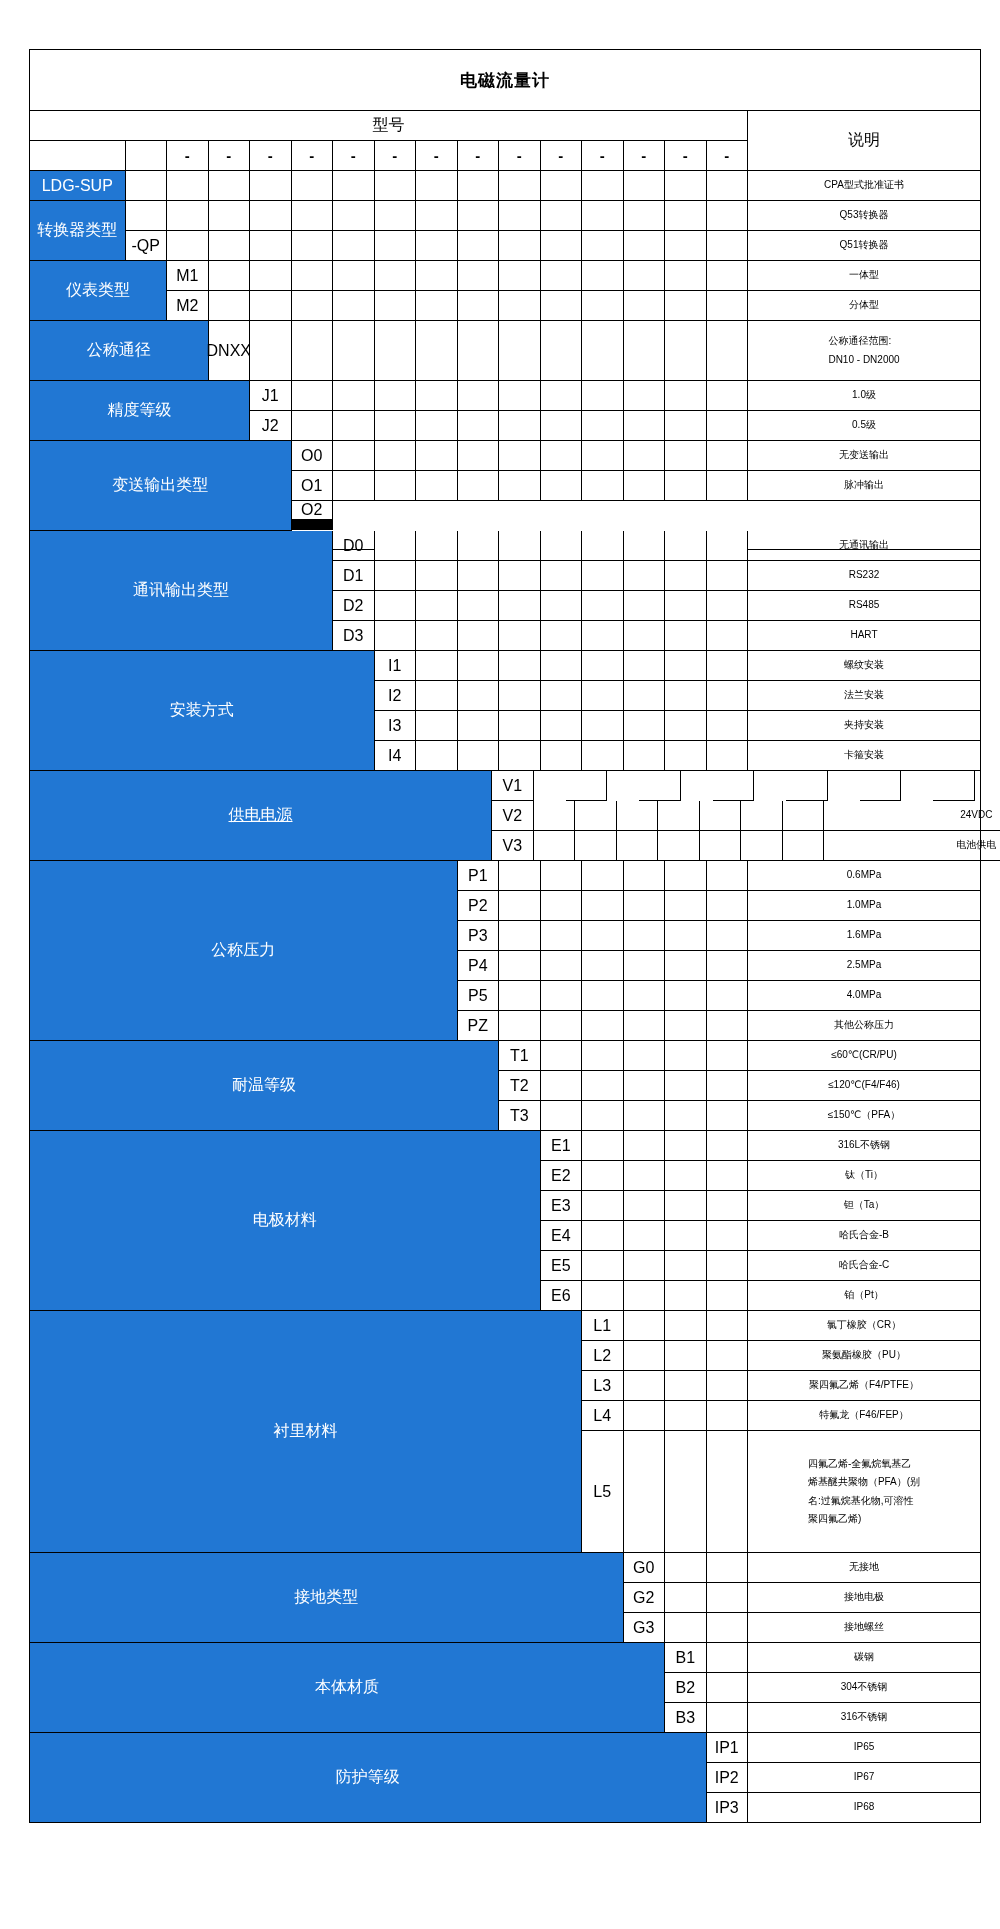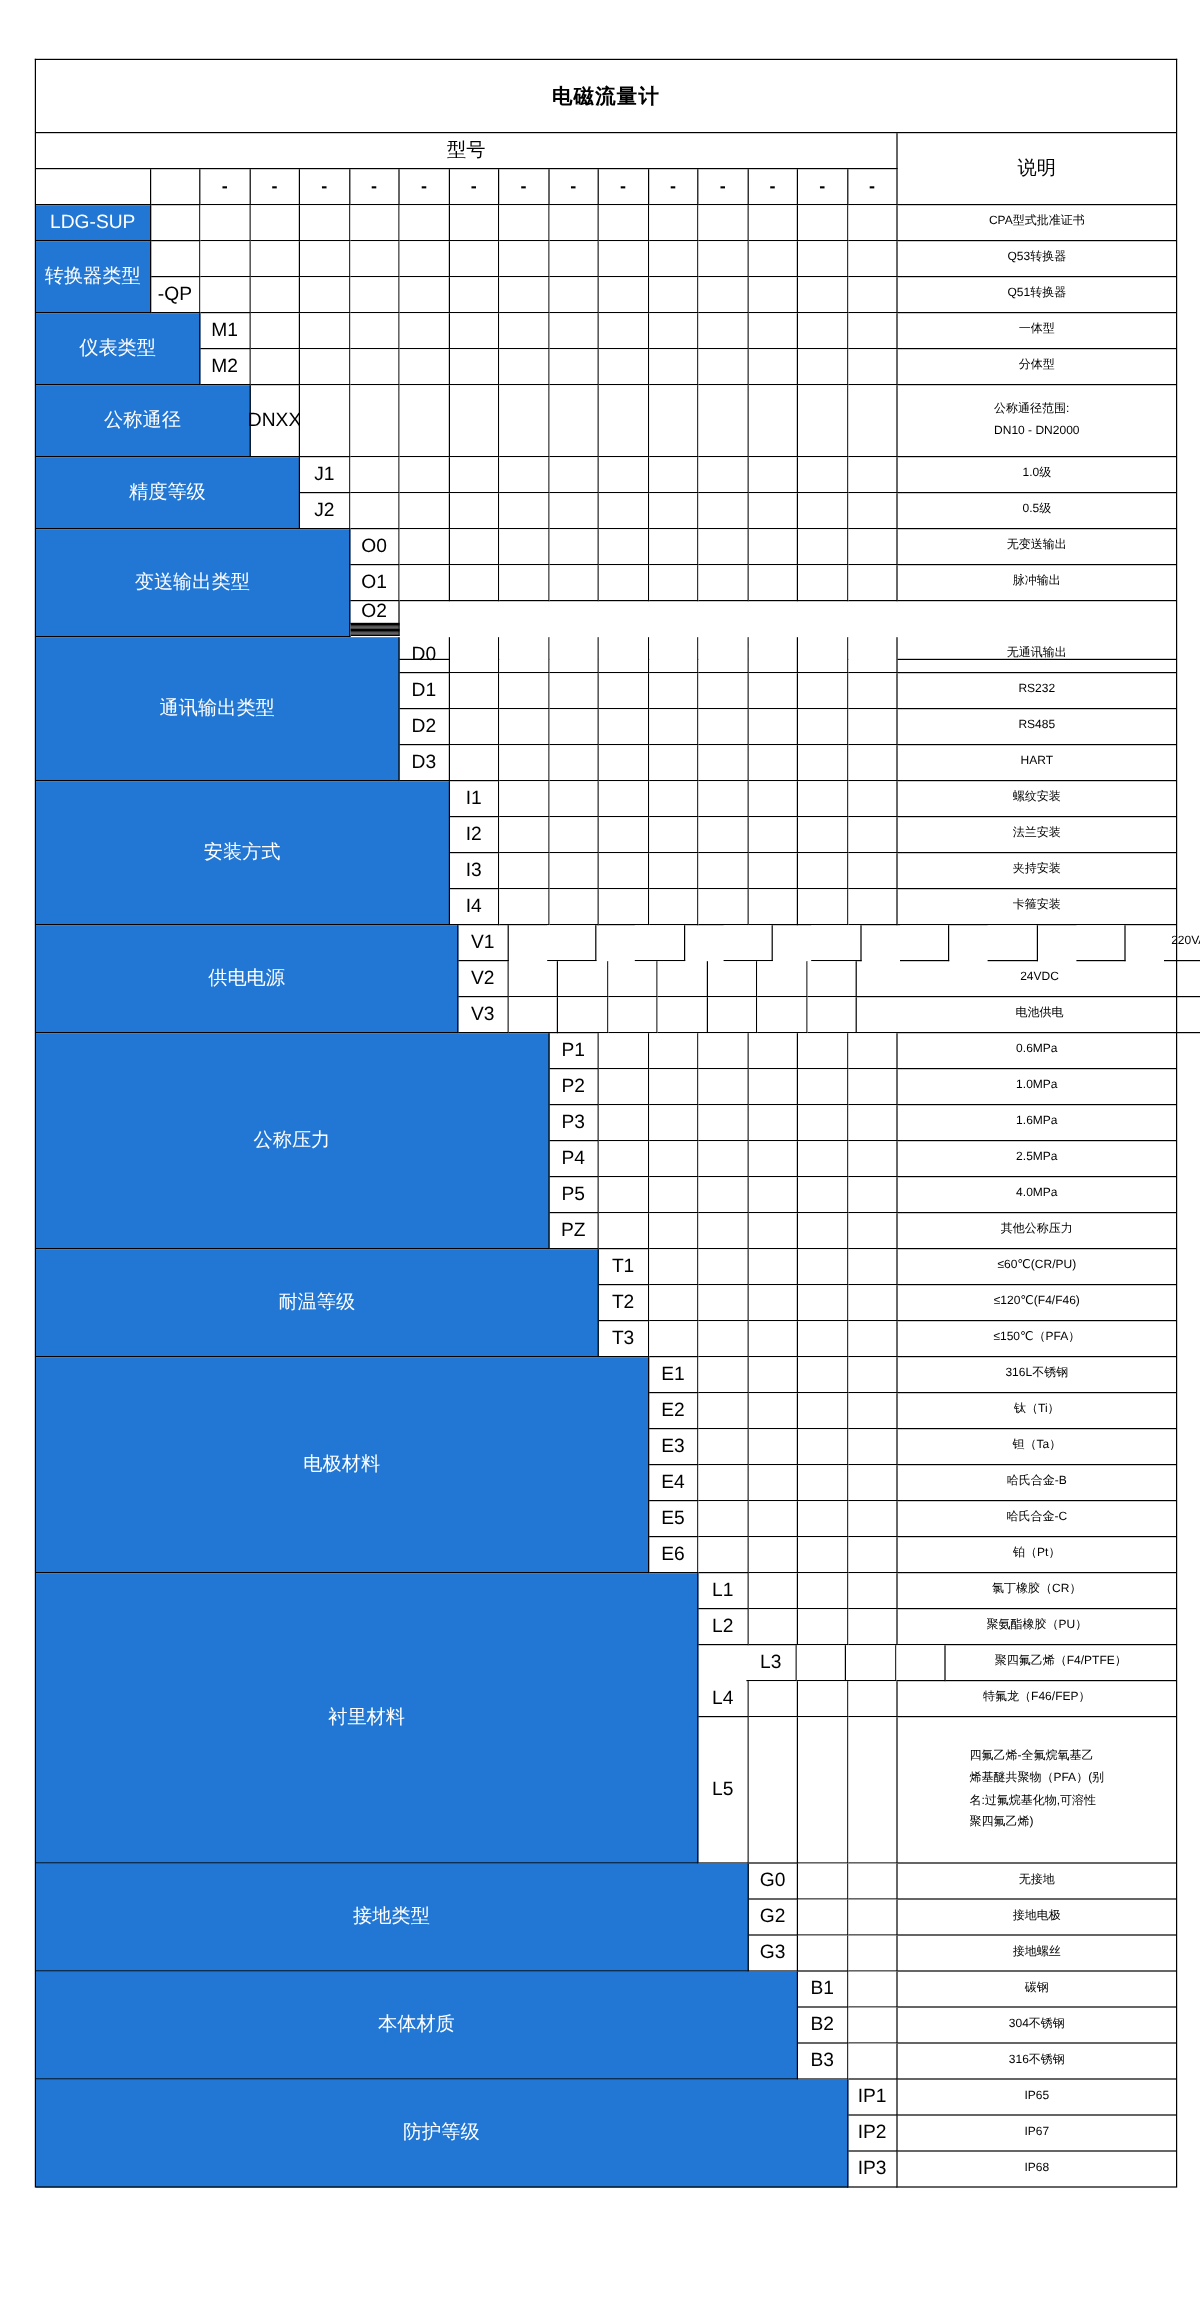--- a/index.html
+++ b/index.html
@@ -403,21 +403,21 @@
             <div class="ecell"></div>
             <div class="ecell"></div>
             <div class="ecell"></div>
             <div class="ecell"></div>
             <div class="ecell"></div>
             <div class="dcell">卡箍安装</div>
           </div>
         </div>
       </div>
       <div class="group">
-        <div class="glabel" style="width: 352px;">供电电源</div>
+        <div class="glabel" style="width: 462px; text-decoration: underline;">供电电源</div>
         <div class="grows">
           <div class="row" style="height: 30px; gap: 32px;">
             <div class="ccell">V1</div>
             <div class="ecell"></div>
             <div class="ecell"></div>
             <div class="ecell"></div>
             <div class="ecell"></div>
             <div class="ecell"></div>
             <div class="ecell"></div>
             <div class="ecell"></div>
@@ -607,21 +607,21 @@
             <div class="ecell"></div>
             <div class="dcell">氯丁橡胶（CR）</div>
           </div>
           <div class="row" style="height: 30px;">
             <div class="ccell">L2</div>
             <div class="ecell"></div>
             <div class="ecell"></div>
             <div class="ecell"></div>
             <div class="dcell">聚氨酯橡胶（PU）</div>
           </div>
-          <div class="row" style="height: 30px; margin-left: 40px;">
+          <div class="row" style="height: 30px;">
             <div class="ccell">L3</div>
             <div class="ecell"></div>
             <div class="ecell"></div>
             <div class="ecell"></div>
             <div class="dcell">聚四氟乙烯（F4/PTFE）</div>
           </div>
           <div class="row" style="height: 30px;">
             <div class="ccell">L4</div>
             <div class="ecell"></div>
             <div class="ecell"></div>

